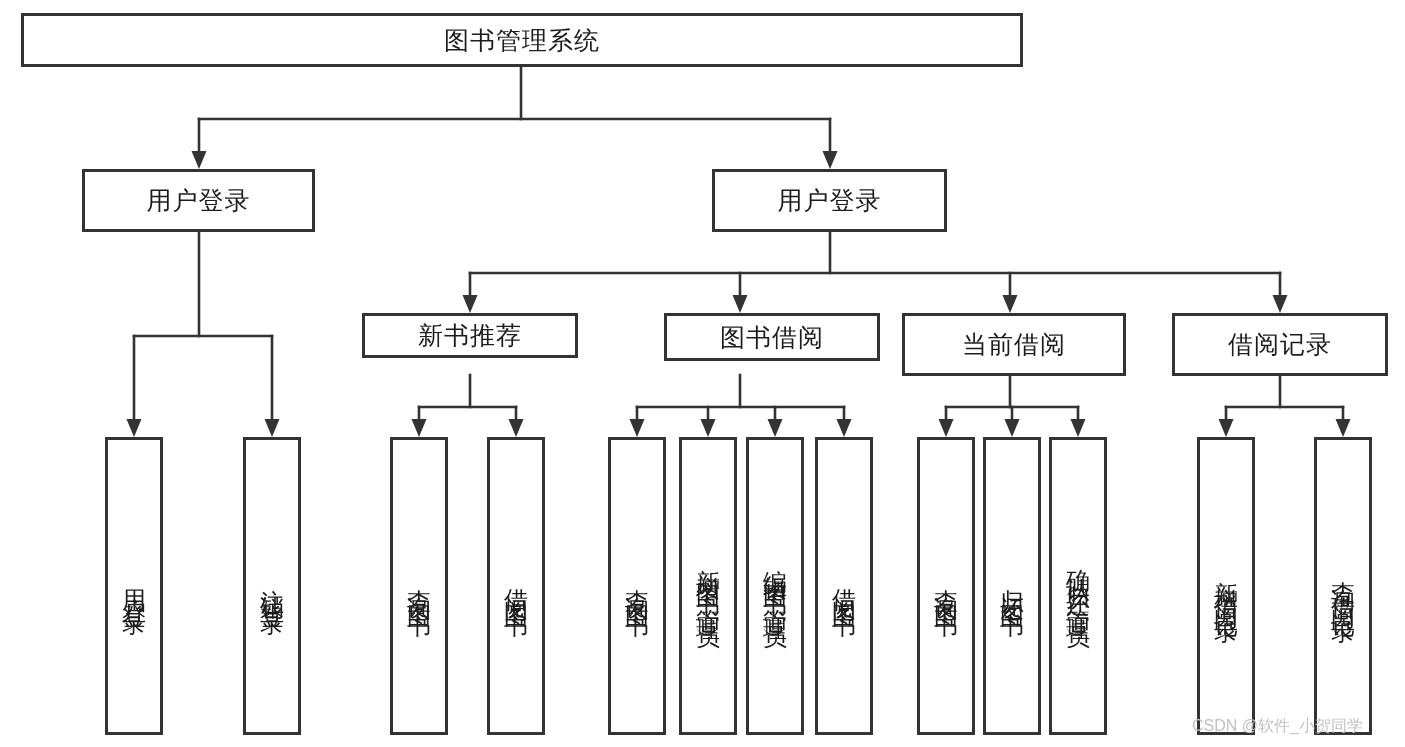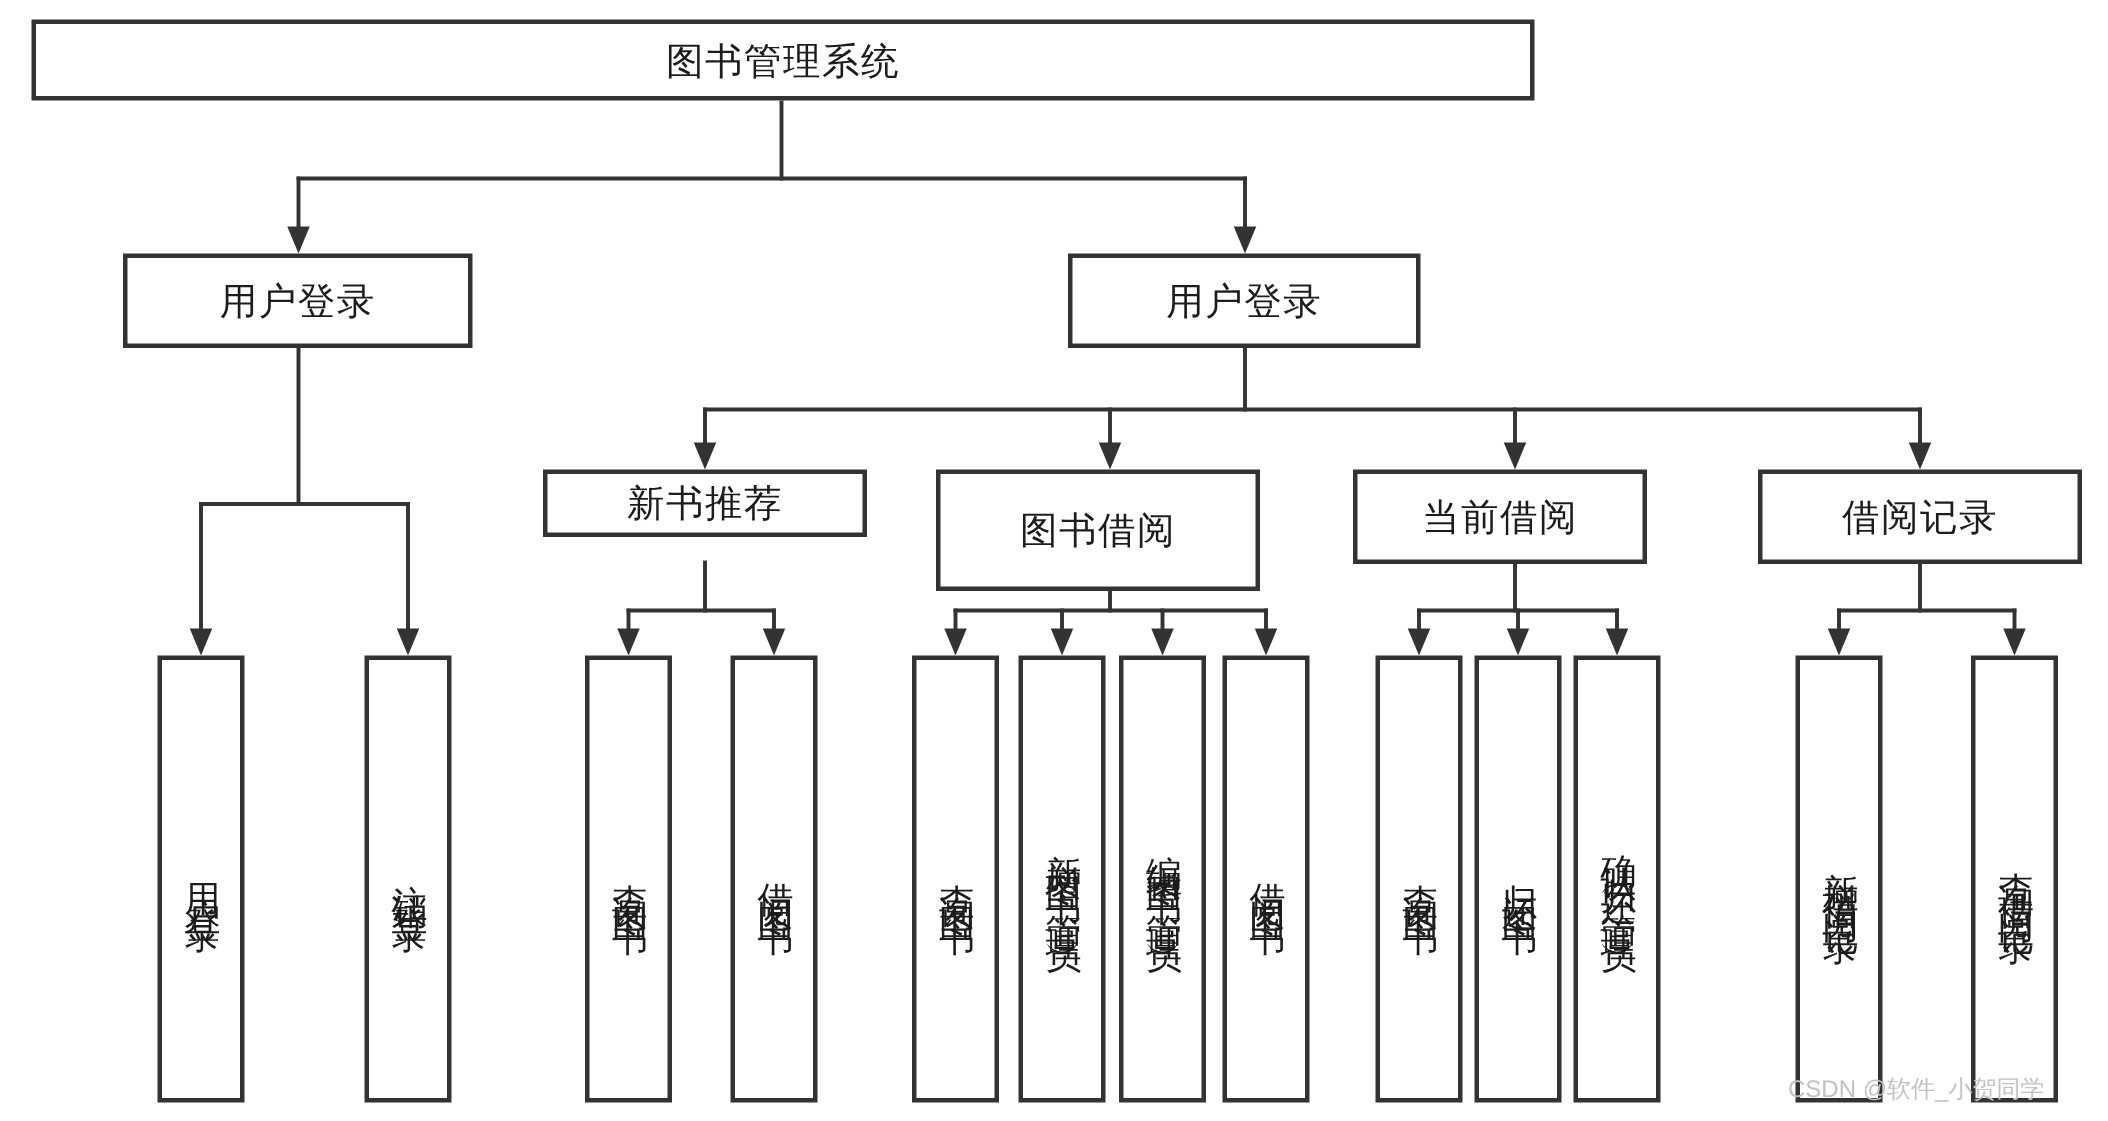--- a/index.html
+++ b/index.html
@@ -46,22 +46,22 @@
     line-height: 1;
     width: 58px;
     height: 298px;
     top: 437px;
   }
   
   .n-root { left: 21px;  top: 13px;  width: 1002px; height: 54px; }
   .n-l2a  { left: 82px;  top: 169px; width: 233px;  height: 63px; }
   .n-l2b  { left: 712px; top: 169px; width: 235px;  height: 63px; }
   .n-l3a  { left: 362px;  top: 313px; width: 216px; height: 45px; }
-  .n-l3b  { left: 624px;  top: 313px; width: 216px; height: 81px; }
-  .n-l3c  { left: 902px;  top: 313px; width: 196px; height: 63px; }
+  .n-l3b  { left: 664px;  top: 313px; width: 216px; height: 48px; }
+  .n-l3c  { left: 902px;  top: 313px; width: 224px; height: 63px; }
   .n-l3d  { left: 1172px; top: 313px; width: 216px; height: 63px; }
   .n-v1  { left: 105px; }
   .n-v2  { left: 243px; }
   .n-v3  { left: 390px; }
   .n-v4  { left: 487px; }
   .n-v5  { left: 608px; }
   .n-v6  { left: 679px; }
   .n-v7  { left: 746px; }
   .n-v8  { left: 815px; }
   .n-v9  { left: 917px; }

